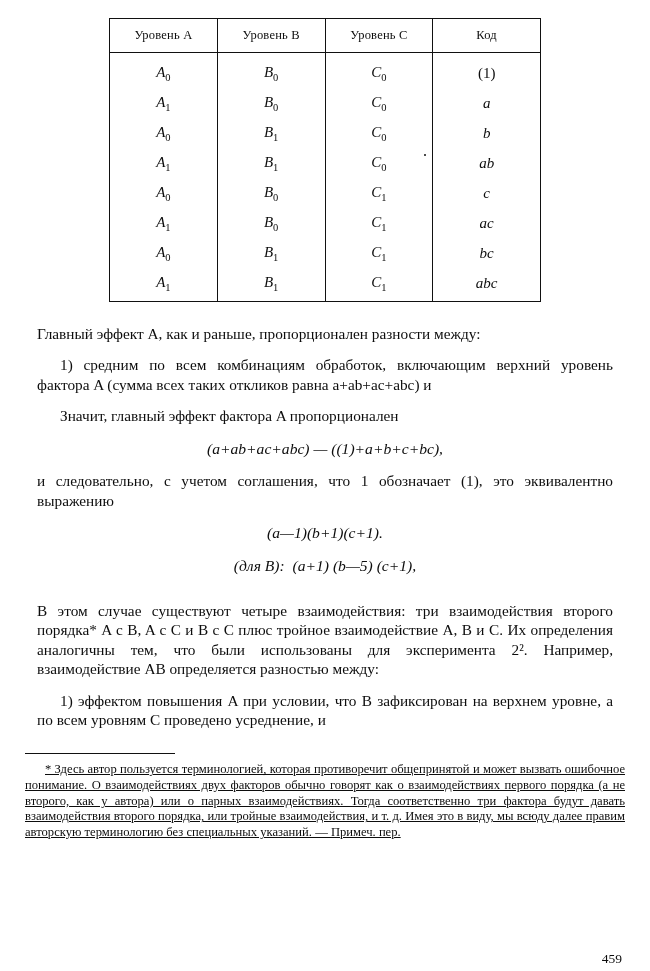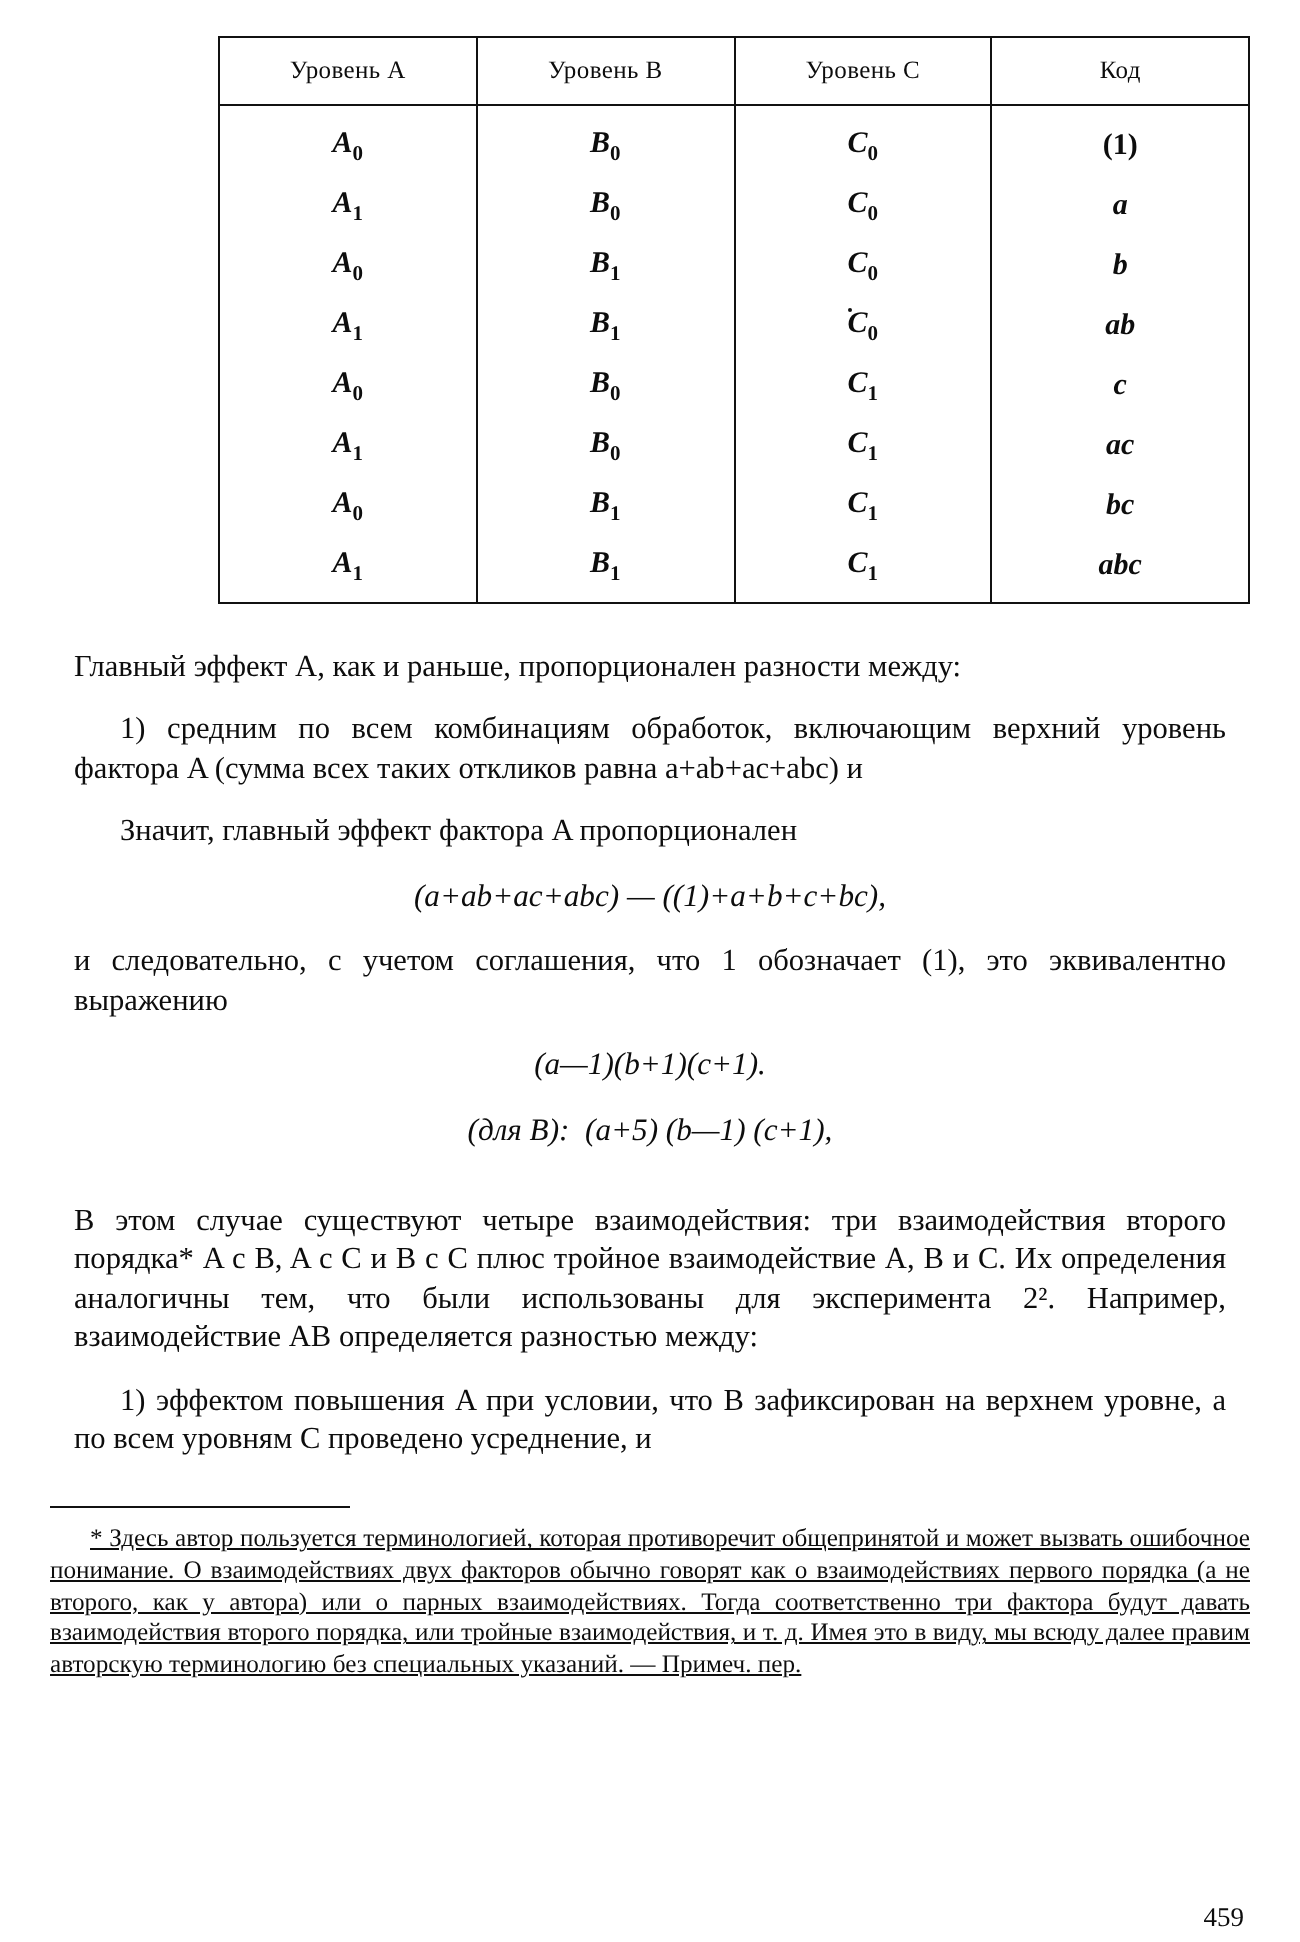--- a/index.html
+++ b/index.html
@@ -23,21 +23,21 @@
     box-sizing: border-box;
   }
 
   
   .table-wrap {
     margin: 18px auto 0 auto;
     width: 432px;
   }
   table.factors {
     border-collapse: collapse;
-    width: 516px;
+    width: 432px;
     font-family: "Liberation Serif", serif;
   }
   table.factors th,
   table.factors td {
     border-left: 1px solid #111;
     border-right: 1px solid #111;
     text-align: center;
     font-weight: normal;
   }
   table.factors thead th {
@@ -45,21 +45,20 @@
     border-bottom: 1px solid #111;
     font-size: 12.5px;
     padding: 9px 2px 9px 2px;
     letter-spacing: 0.2px;
   }
   table.factors tbody td {
     font-size: 15px;
     font-style: italic;
     padding: 5.5px 2px;
     font-family: "Liberation Serif", serif;
-    font-weight: bold;
   }
   table.factors tbody tr:last-child td {
     border-bottom: 1px solid #111;
     padding-bottom: 8px;
   }
   table.factors tbody tr:first-child td {
     padding-top: 11px;
   }
   .sub {
     font-size: 10.5px;
@@ -221,21 +220,21 @@
   </div>
   <div class="stray-dot"></div>
 
   <div class="body">
     <p class="noindent">Главный эффект A, как и раньше, пропорционален разности между:</p>
     <p>1) средним по всем комбинациям обработок, включающим верхний уровень фактора A (сумма всех таких откликов равна a+ab+ac+abc) и</p>
     <p>Значит, главный эффект фактора A пропорционален</p>
     <p class="center math">(a+ab+ac+abc) — ((1)+a+b+c+bc),</p>
     <p class="noindent">и следовательно, с учетом соглашения, что 1 обозначает (1), это эквивалентно выражению</p>
     <p class="center math">(a—1)(b+1)(c+1).</p>
-    <p class="center-tight math"><span>(для B):</span>&nbsp;&nbsp;<span>(a+5) (b—1) (c+1),</span></p>
+    <p class="center-tight math"><span>(для B):</span>&nbsp;&nbsp;<span>(a+1) (b—5) (c+1),</span></p>
     <div class="gap"></div>
     <p class="noindent">В этом случае существуют четыре взаимодействия: три взаимодействия второго порядка* A с B, A с C и B с C плюс тройное взаимодействие A, B и C. Их определения аналогичны тем, что были использованы для эксперимента 2². Например, взаимодействие AB определяется разностью между:</p>
     <p>1) эффектом повышения A при условии, что B зафиксирован на верхнем уровне, а по всем уровням C проведено усреднение, и</p>
   </div>
 
   <div class="footnote-rule"></div>
   <div class="footnote">
     <p>* Здесь автор пользуется терминологией, которая противоречит общепринятой и может вызвать ошибочное понимание. О взаимодействиях двух факторов обычно говорят как о взаимодействиях первого порядка (а не второго, как у автора) или о парных взаимодействиях. Тогда соответственно три фактора будут давать взаимодействия второго порядка, или тройные взаимодействия, и т. д. Имея это в виду, мы всюду далее правим авторскую терминологию без специальных указаний. — Примеч. пер.</p>
   </div>
 

